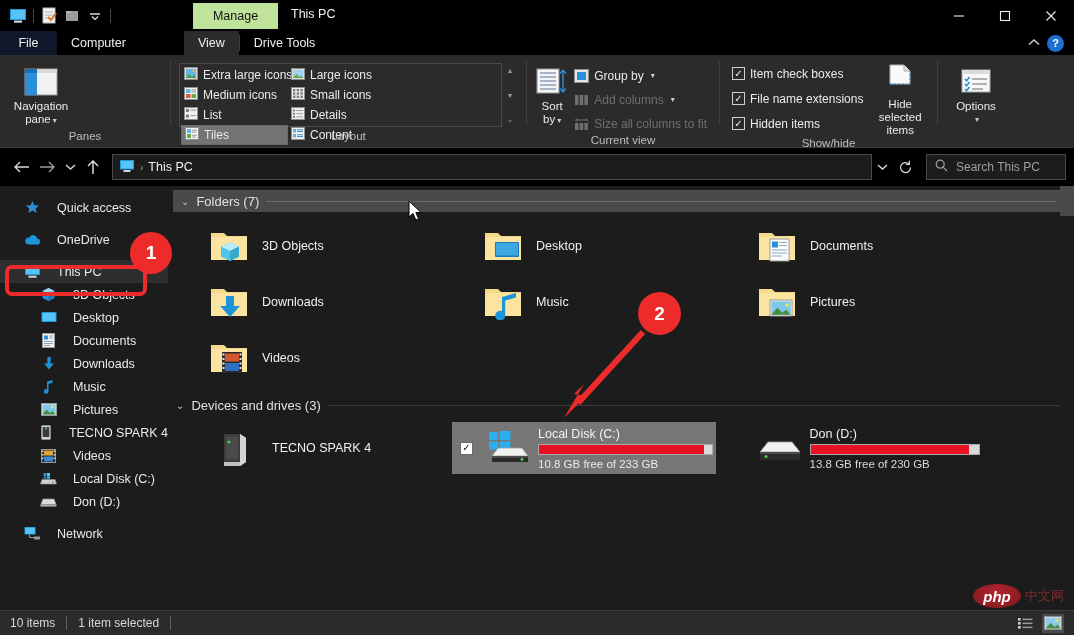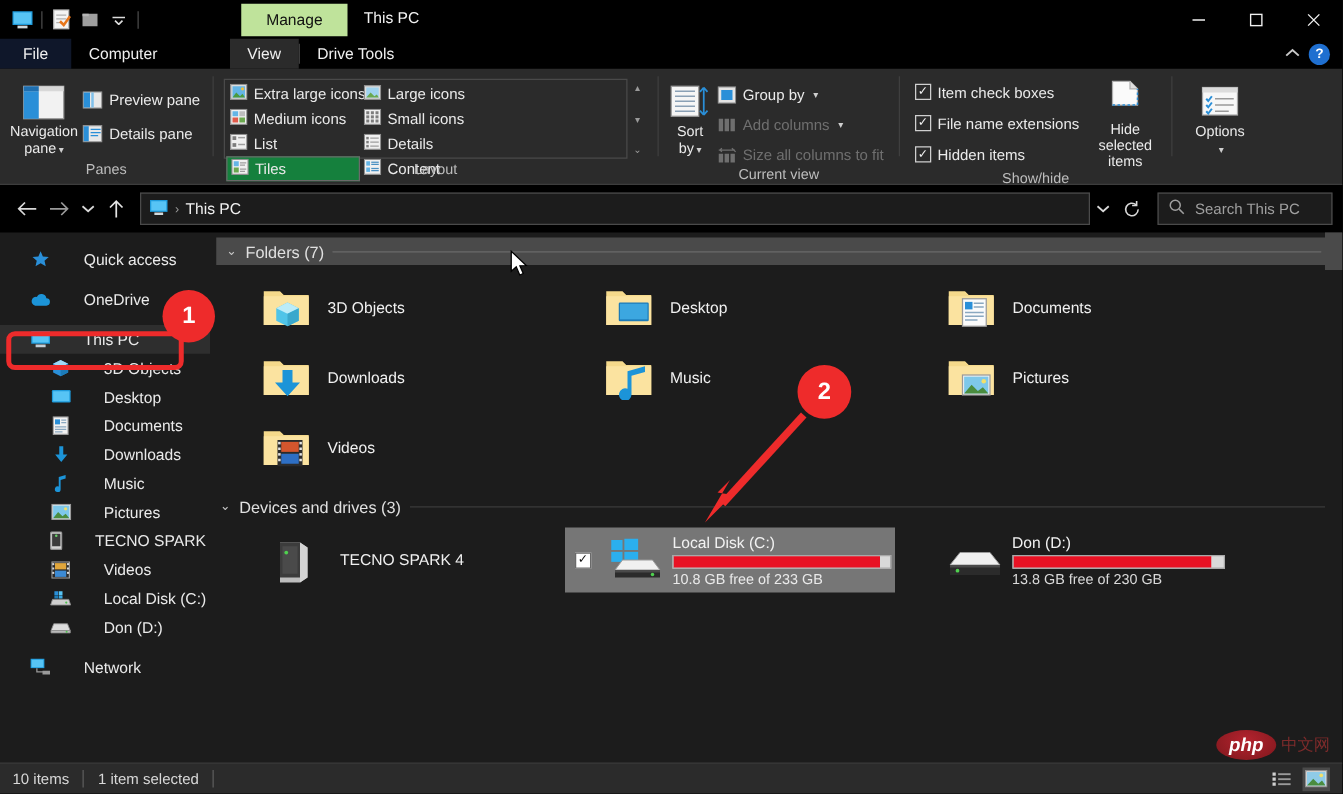--- a/index.html
+++ b/index.html
@@ -77,21 +77,21 @@
   .caret { font-size: 8px; color: #cfcfcf; margin-left: 2px; }
 
   .layoutbox {
     display: flex; flex-wrap: wrap; align-content: flex-start;
     border: 1px solid #4a4a4a; width: 325px; height: 64px; padding: 1px;
   }
   .layout-item {
     width: 107px; height: 20px; display: flex; align-items: center; gap: 5px;
     font-size: 12px; color: #eaeaea; padding-left: 3px; white-space: nowrap;
   }
-  .layout-item.sel { background: #15803d; border: 1px solid #6a6a6a; }
+  .layout-item.sel { background: #737373; border: 1px solid #6a6a6a; }
   .layout-scroll {
     width: 16px; height: 64px; display: flex; flex-direction: column;
     align-items: center; justify-content: space-between; padding: 3px 0; color: #9a9a9a; font-size: 8px;
   }
   .chk {
     width: 13px; height: 13px; border: 1px solid #cfcfcf; background: #2b2b2b;
     display: flex; align-items: center; justify-content: center;
     color: #f2f2f2; font-size: 10px; line-height: 1;
   }
 
@@ -115,21 +115,21 @@
     width: 140px; height: 26px; margin-left: 8px; background: #1c1c1c; border: 1px solid #4a4a4a;
     display: flex; align-items: center; padding: 0 8px; gap: 8px; font-size: 12px; color: #9f9f9f;
   }
 
   
   .navpane {
     position: absolute; left: 0; top: 186px; width: 168px; height: 424px;
     background: #1c1c1c; padding-top: 10px; overflow: hidden;
   }
   .navitem {
-    height: 23px; display: flex; align-items: center; gap: 26px;
+    height: 23px; display: flex; align-items: center; gap: 16px;
     font-size: 12.5px; color: #eaeaea; white-space: nowrap;
   }
   .navitem.root { padding-left: 24px; }
   .navitem.child { padding-left: 40px; }
   .navitem.sel { background: #2e2e2e; }
   .navspacer { height: 9px; }
   .nico { width: 17px; height: 17px; display: flex; align-items: center; justify-content: center; }
 
   
   .content {
@@ -300,42 +300,20 @@
         <span class="gicon">
           <svg width="34" height="28" viewBox="0 0 34 28">
             <rect x="1" y="1" width="32" height="26" fill="#f2f2f2" stroke="#9a9a9a"></rect>
             <rect x="1" y="1" width="12" height="26" fill="#2a8fd8"></rect>
             <rect x="1" y="1" width="32" height="4" fill="#d8d8d8"></rect>
             <rect x="1" y="1" width="12" height="4" fill="#1f6fb0"></rect>
           </svg>
         </span>
         <span>Navigation</span>
         <span><span>pane</span><span class="caret">▾</span></span>
-      </div>
-      <div style="display:flex;flex-direction:column;gap:6px;padding-top:8px;">
-        <div class="smallbtn">
-          <span class="sicon">
-            <svg width="16" height="14" viewBox="0 0 16 14">
-                <rect x="0.5" y="0.5" width="15" height="13" fill="#e8e8e8" stroke="#8f8f8f"></rect>
-                <rect x="1" y="1" width="5" height="12" fill="#2a8fd8"></rect>
-                <rect x="7" y="1" width="2" height="12" fill="#7fc0ea"></rect>
-              </svg>
-          </span>
-          <span>Preview pane</span>
-        </div>
-        <div class="smallbtn">
-          <span class="sicon">
-            <svg width="16" height="14" viewBox="0 0 16 14">
-                <rect x="0.5" y="0.5" width="15" height="13" fill="#e8e8e8" stroke="#8f8f8f"></rect>
-                <rect x="1" y="1" width="4" height="12" fill="#2a8fd8"></rect>
-                <path d="M6.5 3.5h8M6.5 6h8M6.5 8.5h6" stroke="#2a8fd8" stroke-width="1"></path>
-              </svg>
-          </span>
-          <span>Details pane</span>
-        </div>
       </div>
     </div>
     <div class="rgroup-label">Panes</div>
   </div>
 
   <div class="rsep"></div>
 
   <div class="rgroup" style="width:355px">
     <div class="rgroup-body" style="padding-top:8px">
       <div class="layoutbox">

